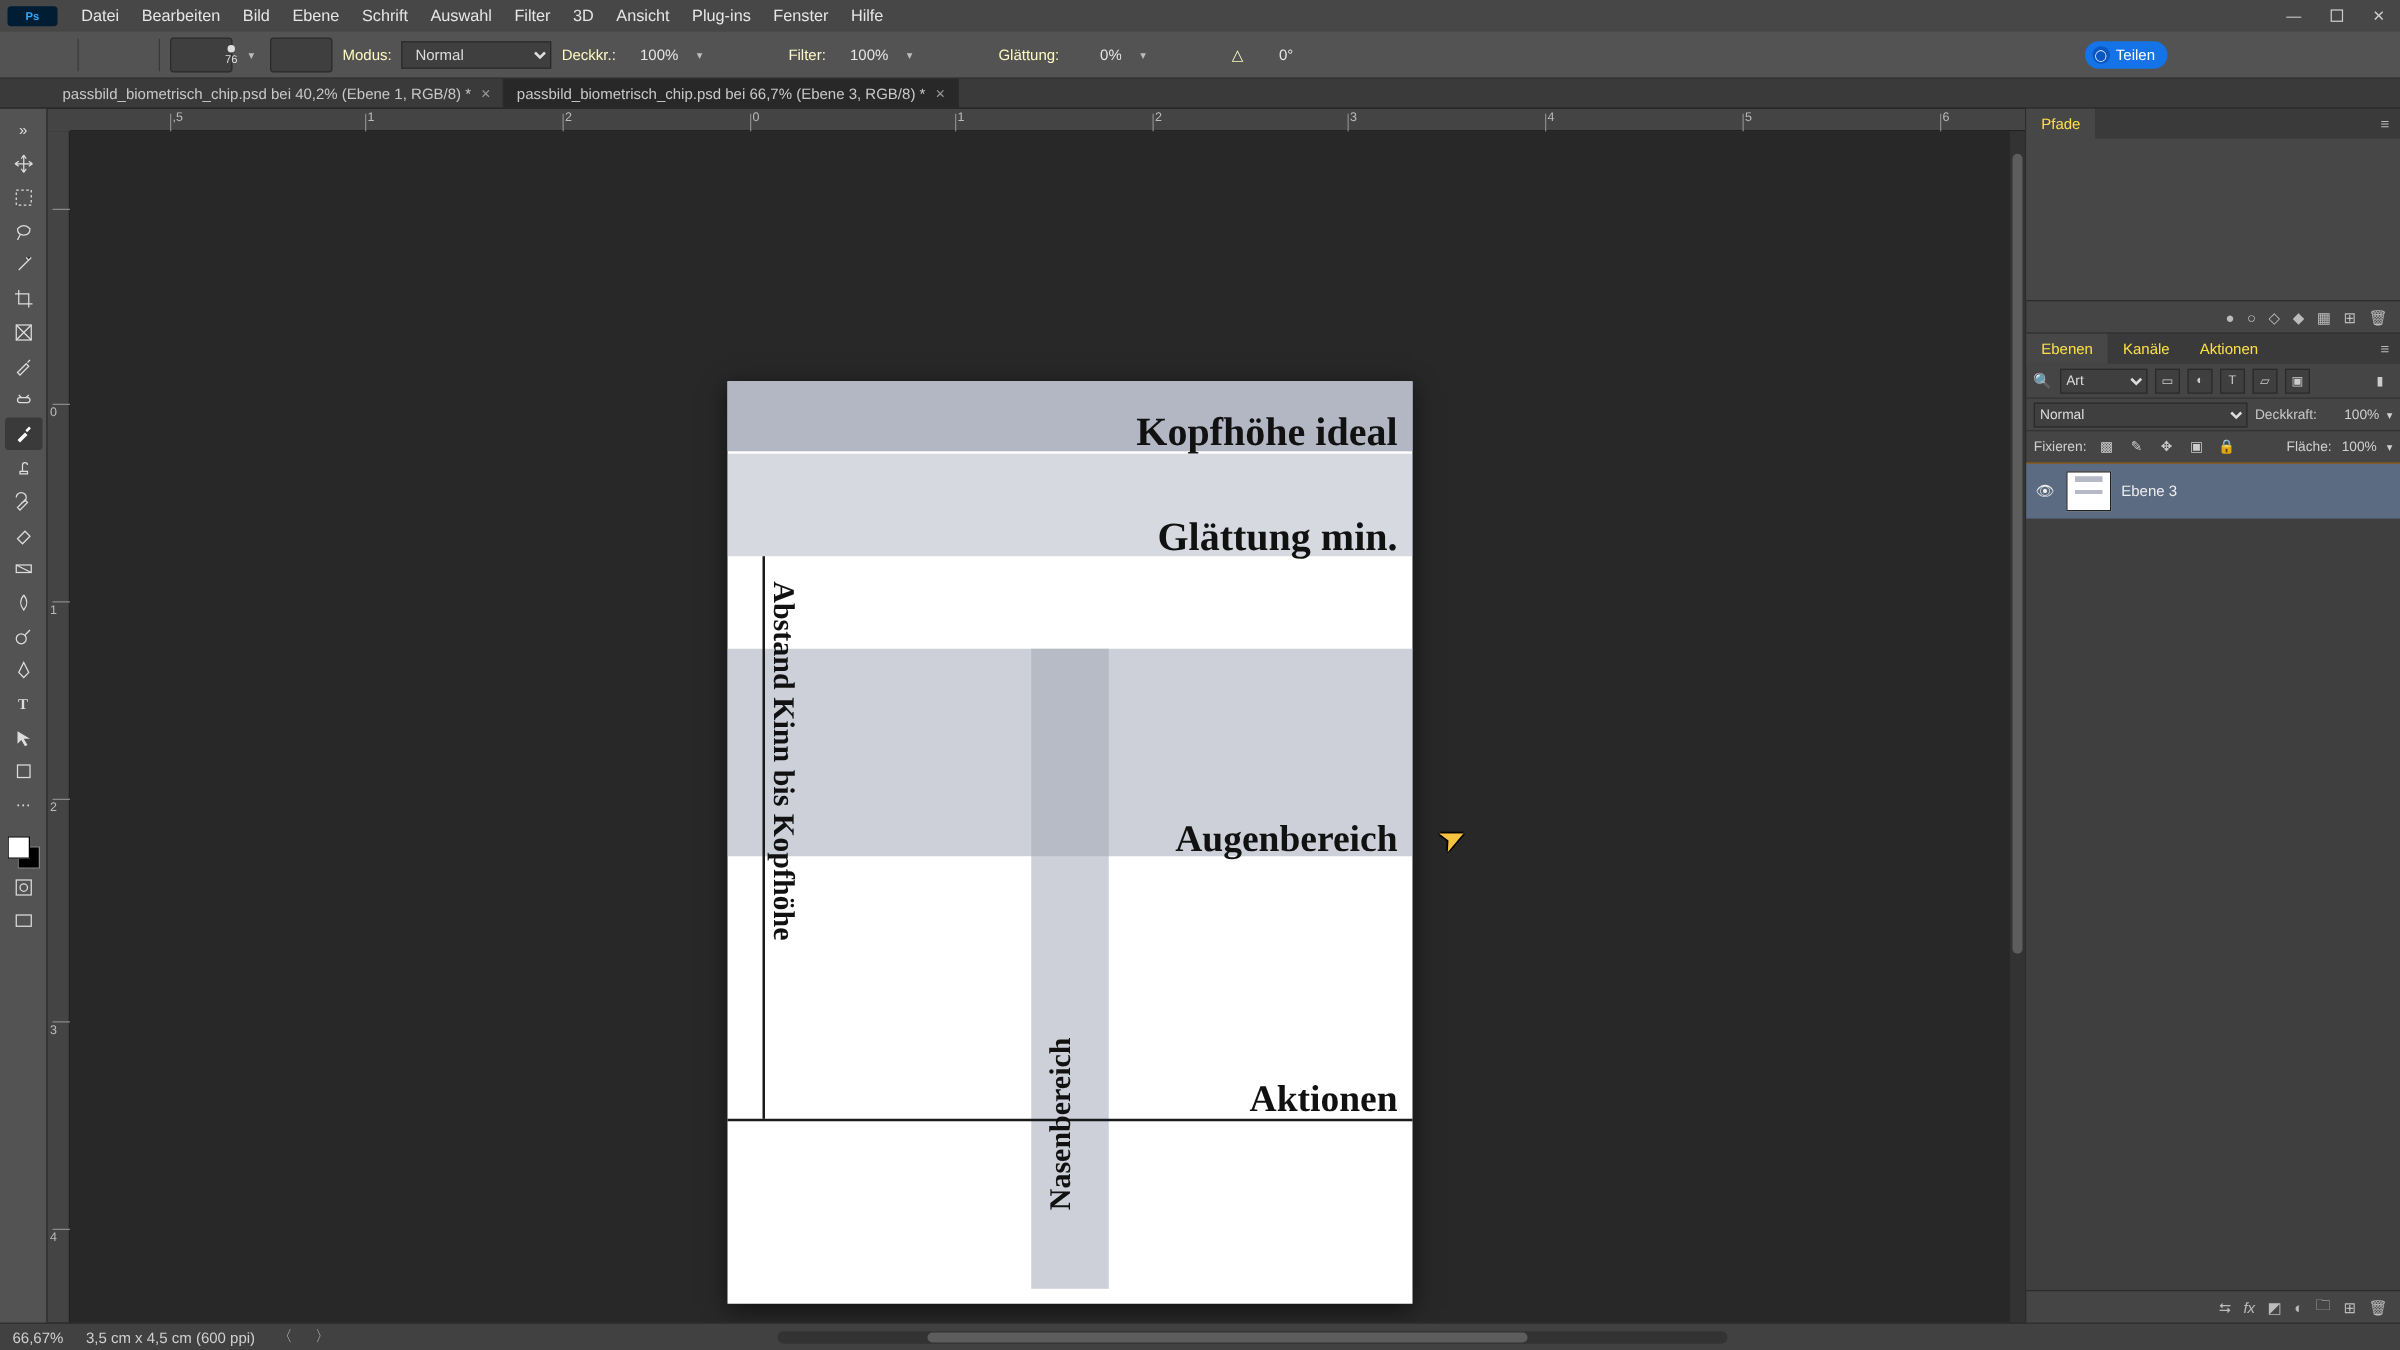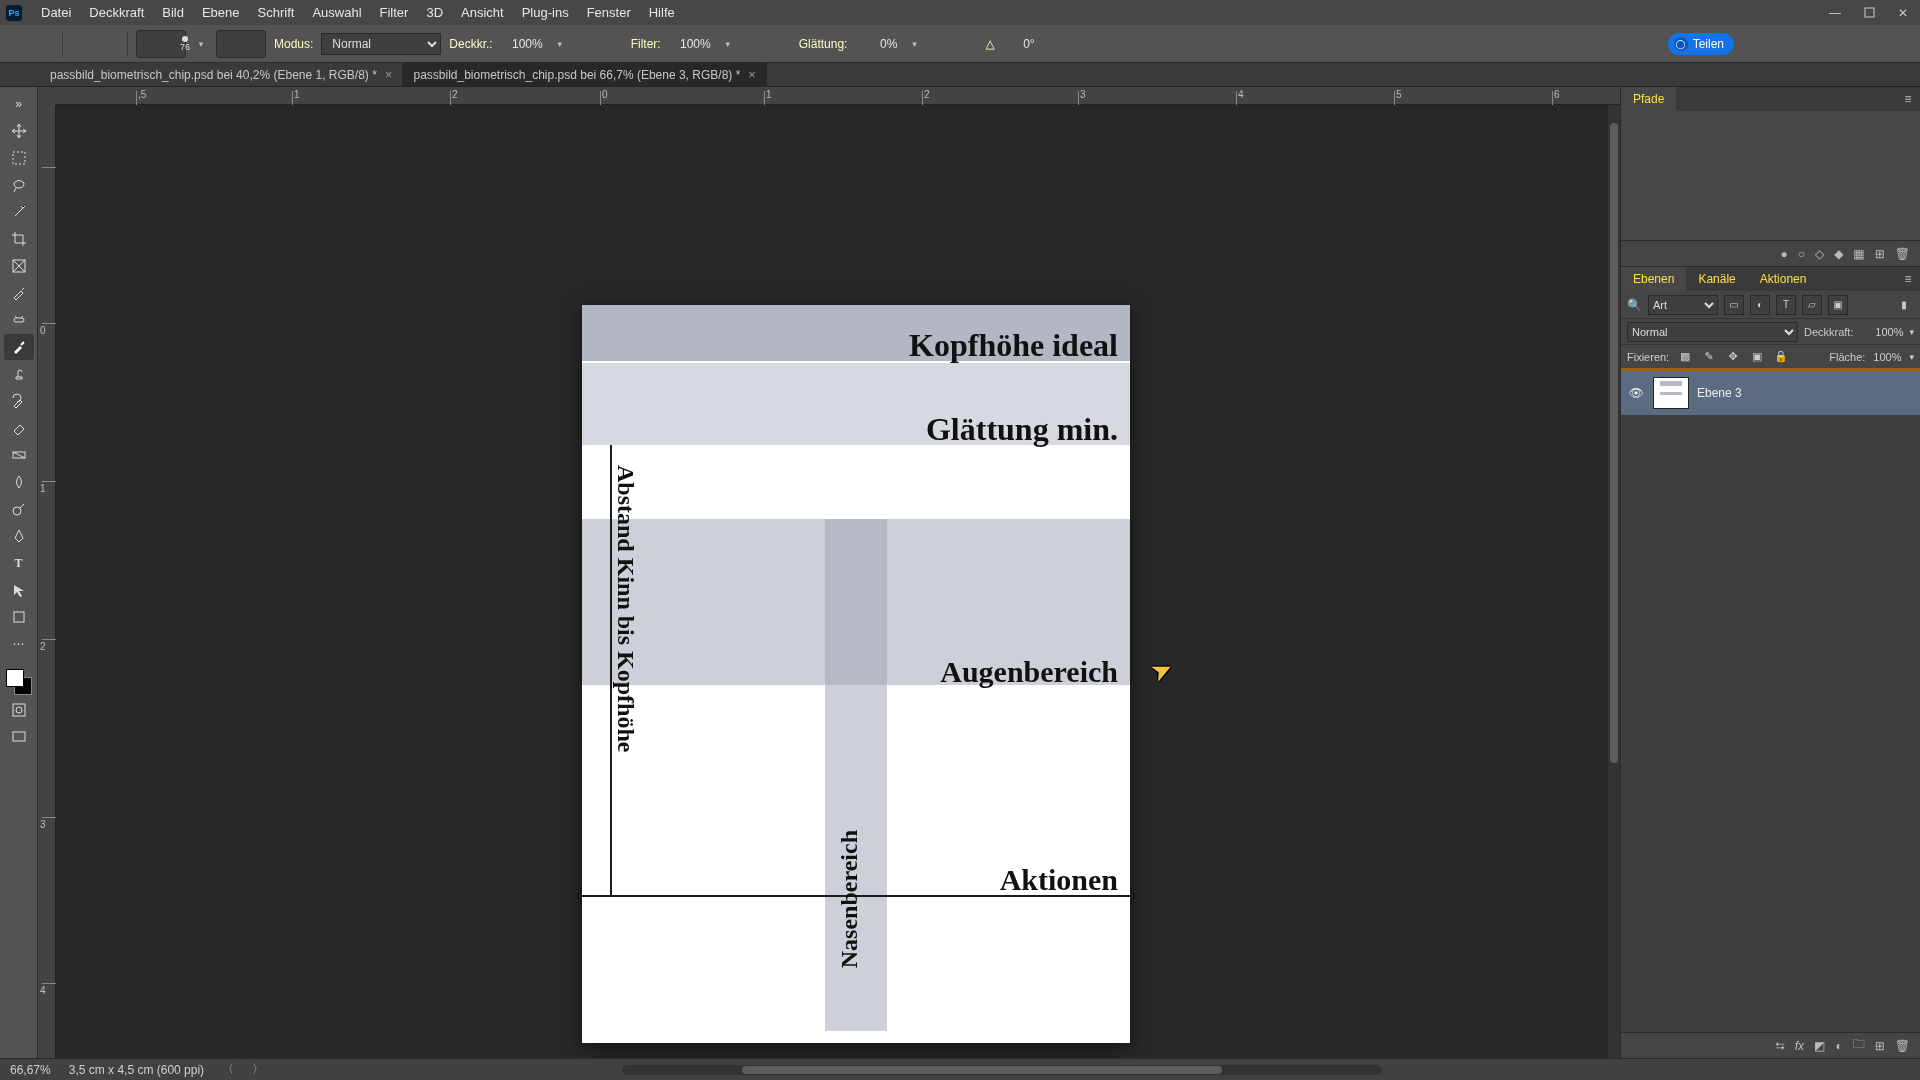--- a/index.html
+++ b/index.html
@@ -1,20 +1,20 @@
 <!DOCTYPE html>
 <html><head>
 <meta charset="utf-8">
 <style>
 * { margin: 0; padding: 0; box-sizing: border-box; font-family: "Segoe UI", Tahoma, sans-serif; user-select: none; }
 html, body { width: 1920px; height: 1080px; overflow: hidden; background: #323232; color: #d0d0d0; font-size: 12px; }
 
 
 #menubar { height: 25px; background: #474747; display: flex; align-items: center; padding-left: 6px; }
-#menubar .ps-logo { width: 16px; height: 16px; background: #001d34; border-radius: 3px; color: #31a8ff; font-weight: 700; font-size: 9px; display: flex; align-items: center; justify-content: center; margin-right: 10px; }
+#menubar .ps-logo { width: 40px; height: 16px; background: #001d34; border-radius: 3px; color: #31a8ff; font-weight: 700; font-size: 9px; display: flex; align-items: center; justify-content: center; margin-right: 10px; }
 #menubar .menu-item { padding: 0 9px; font-size: 13px; color: #e6e6e6; line-height: 25px; cursor: default; }
 #menubar .win-btns { margin-left: auto; display: flex; }
 #menubar .win-btn { width: 34px; height: 25px; display: flex; align-items: center; justify-content: center; color: #ccc; }
 
 
 #optbar { height: 38px; background: #535353; display: flex; align-items: center; padding: 0 6px; gap: 8px; border-bottom: 1px solid #2b2b2b; }
 #optbar .ico-btn { width: 28px; height: 28px; display: flex; align-items: center; justify-content: center; border-radius: 3px; padding-left: 48px; }
 #optbar .ico-btn.boxed { background: #3f3f3f; border: 1px solid #2a2a2a; }
 #optbar .sep { width: 1px; height: 26px; background: #3a3a3a; }
 #optbar .label { font-size: 12px; color: #fef9c3; }
@@ -86,21 +86,21 @@
 
 .layer-search { display: flex; align-items: center; height: 28px; padding: 0 6px; gap: 6px; border-bottom: 1px solid #333; }
 .layer-search select { background: #3f3f3f; border: 1px solid #2a2a2a; color: #ddd; height: 20px; font-size: 11px; flex: 0 0 70px; }
 .layer-search .fbtn { width: 20px; height: 20px; background: #3f3f3f; border: 1px solid #2a2a2a; display: flex; align-items: center; justify-content: center; font-size: 10px; color: #ccc; }
 
 .layer-props { display: flex; align-items: center; height: 26px; padding: 0 6px; gap: 6px; font-size: 11px; border-bottom: 1px solid #333; }
 .layer-props select { background: #3f3f3f; border: 1px solid #2a2a2a; color: #ddd; height: 20px; font-size: 11px; flex: 1; }
 .layer-props .lab { color: #c8c8c8; }
 .layer-props .val { width: 44px; text-align: right; }
 
-.layer-lock { display: flex; align-items: center; height: 26px; padding: 0 6px; gap: 8px; font-size: 11px; border-bottom: 3px solid #a16207; }
+.layer-lock { display: flex; align-items: center; height: 26px; padding: 0 6px; gap: 8px; font-size: 11px; border-bottom: 1px solid #a16207; }
 .layer-lock .ic { width: 16px; text-align: center; color: #ccc; }
 
 .layer-row { display: flex; align-items: center; height: 44px; background: #5a6b82; padding: 0 6px; gap: 8px; }
 .layer-row .eye { width: 18px; text-align: center; color: #eee; }
 .layer-row .thumb { width: 36px; height: 32px; background: #fff; border: 1px solid #222; position: relative; }
 .layer-row .thumb::before { content: ""; position: absolute; inset: 3px 6px 3px 6px; background: linear-gradient(#b5bac6 0 20%, #fff 20% 45%, #b5bac6 45% 60%, #fff 60% 100%); }
 .layer-row .name { color: #eee; font-size: 12px; }
 
 .layers-rest { flex: 1; background: #3f3f3f; }
 
@@ -113,21 +113,21 @@
 .hscroll-thumb { position: absolute; left: 120px; width: 480px; top: 1px; bottom: 1px; background: #5d5d5d; border-radius: 4px; }
 
 svg { display: block; }
 </style>
 </head>
 <body>
 
 <div id="menubar">
   <div class="ps-logo">Ps</div>
   <div class="menu-item">Datei</div>
-  <div class="menu-item">Deckkraft</div>
+  <div class="menu-item">Bearbeiten</div>
   <div class="menu-item">Bild</div>
   <div class="menu-item">Ebene</div>
   <div class="menu-item">Schrift</div>
   <div class="menu-item">Auswahl</div>
   <div class="menu-item">Filter</div>
   <div class="menu-item">3D</div>
   <div class="menu-item">Ansicht</div>
   <div class="menu-item">Plug-ins</div>
   <div class="menu-item">Fenster</div>
   <div class="menu-item">Hilfe</div>

